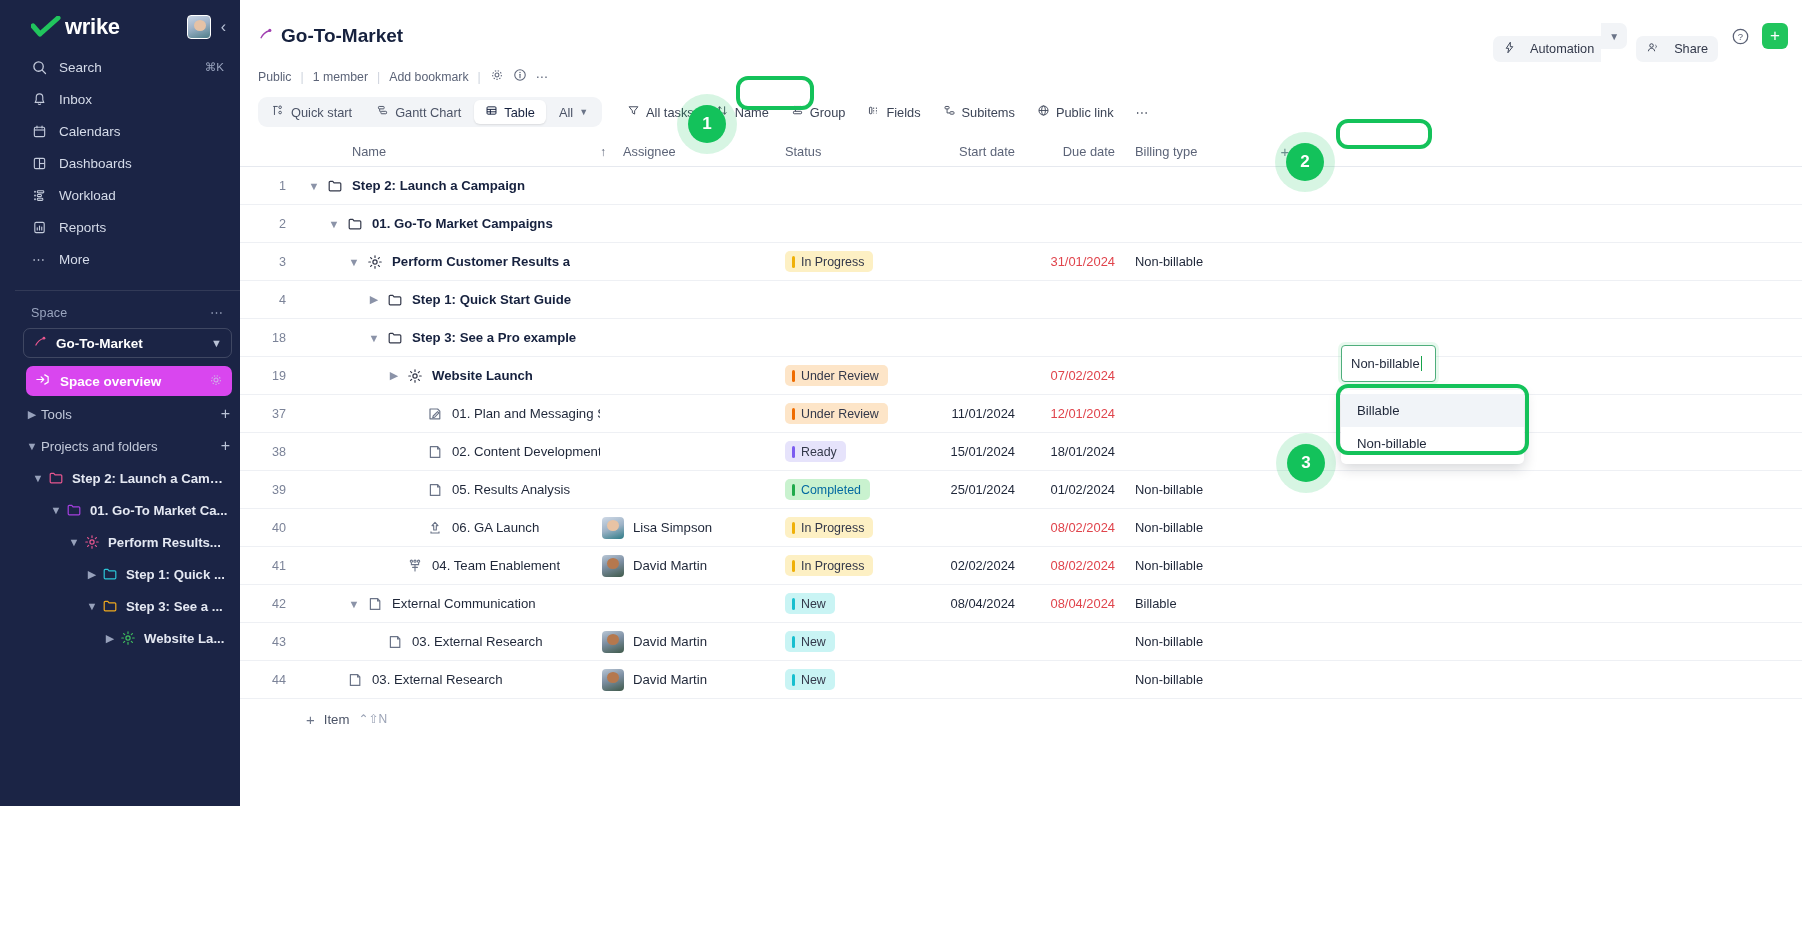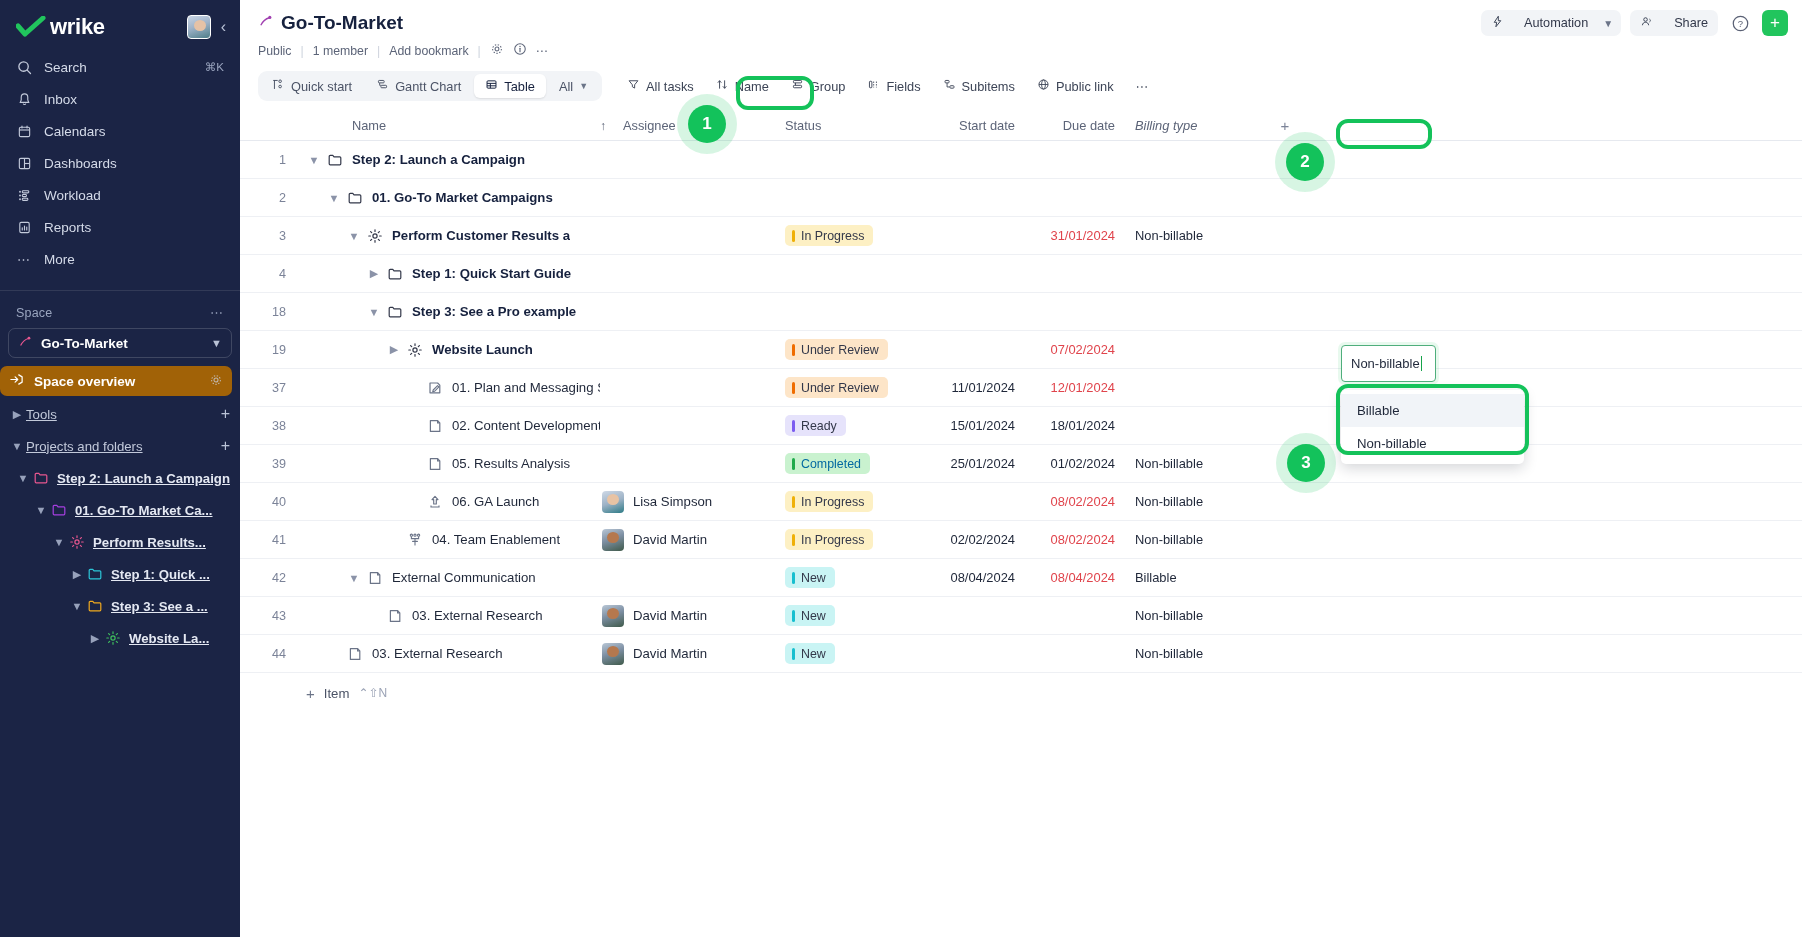--- a/index.html
+++ b/index.html
@@ -6,26 +6,27 @@
   html, body {
     width: 1802px; height: 937px;
     font-family: "Liberation Sans", sans-serif;
     overflow: hidden;
     background: #ffffff;
   }
   .app { display: flex; width: 1802px; height: 937px; position: relative; }
 
   
   .sidebar {
-    width: 240px; height: 937px;
+    width: 240px; height: 806px;
     background: #1b2445;
     color: #dfe3ee;
     display: flex; flex-direction: column;
     flex: 0 0 240px;
     position: relative;
+    padding-left: 15px;
   }
   .sb-top { display: flex; align-items: center; padding: 14px 14px 10px 16px; gap: 8px; }
   .wrike-logo { display: flex; align-items: center; gap: 4px; }
   .wrike-check { width: 30px; height: 22px; }
   .wrike-word { color: #fff; font-size: 22px; font-weight: 700; letter-spacing: -.3px; }
   .sb-avatar {
     width: 24px; height: 24px; border-radius: 4px; margin-left: auto;
     background: linear-gradient(160deg,#c8d4e4 0%,#9fb3c9 45%,#4e7d88 100%);
     border: 1px solid #fff; position: relative; overflow: hidden;
   }
@@ -54,33 +55,33 @@
   .sb-section-head .dots { margin-left:auto; color:#9aa5bf; letter-spacing:1px; font-size:13px; cursor:pointer;}
 
   .space-select {
     margin: 2px 8px 4px 8px; height: 30px; border:1px solid rgba(255,255,255,.16);
     border-radius: 7px; display:flex; align-items:center; gap:9px; padding:0 9px;
     font-size: 13.5px; font-weight:700; color:#fff; cursor:pointer;
   }
   .space-select .chev { margin-left:auto; color:#b9c2d6; font-size:11px;}
 
   .space-overview {
-    margin: 4px 8px 2px 0; height: 30px; border-radius: 7px;
-    background: #a16207; display:flex; align-items:center; gap:10px; padding:0 9px;
+    margin: 4px 8px 2px 11px; height: 30px; border-radius: 7px;
+    background: #d946ef; display:flex; align-items:center; gap:10px; padding:0 9px;
     font-size:13.5px; font-weight:700; color:#fff; cursor:pointer;
   }
   .space-overview .gear { margin-left:auto; opacity:.75; }
 
   .tree-row {
     display:flex; align-items:center; height: 32px; padding-right:10px;
     font-size:13.2px; color:#e4e8f2; cursor:pointer; white-space:nowrap;
   }
   .tw { width:18px; display:flex; align-items:center; justify-content:center; color:#97a1bb; font-size:11px; flex:0 0 18px;}
   .tree-row .ficon { width:17px; height:17px; margin-right:8px; flex:0 0 17px; display:flex; align-items:center;justify-content:center;}
-  .tree-row .lbl { overflow:hidden; text-overflow:ellipsis;text-decoration:underline; }
+  .tree-row .lbl { overflow:hidden; text-overflow:ellipsis; }
   .tree-row .plus { margin-left:auto; color:#b9c2d6; font-size:16px; font-weight:300;}
   .tree-muted { color:#c2c9da; font-weight:400; }
   .tree-bold { font-weight:700; }
 
   .invite-wrap { margin-top:auto; padding: 12px 16px 16px 16px; }
   .invite-btn {
     height: 28px; border:1px solid rgba(255,255,255,.22); border-radius:6px;
     display:flex; align-items:center; justify-content:center; gap:7px;
     font-size:13px; color:#fff; cursor:pointer;
   }
@@ -88,21 +89,21 @@
   
   .main { flex: 1 1 auto; height: 937px; background:#fff; display:flex; flex-direction:column; min-width:0; position:relative;}
 
   .topbar { padding: 10px 14px 0 18px; position:relative; }
   .title-row { display:flex; align-items:center; gap:8px; }
   .proj-icon { color:#a03fb0; font-size:14px; }
   .proj-title { font-size:19px; font-weight:700; color:#16213e; }
   .topright { margin-left:auto; display:flex; align-items:center; gap:9px; }
   .pill {
     height:26px; background:#f2f4f7; border-radius:7px; display:flex; align-items:center;
-    gap:20px; padding:0 10px; font-size:12.7px; color:#32384a; cursor:pointer;
+    gap:14px; padding:0 10px; font-size:12.7px; color:#32384a; cursor:pointer;margin-top:26px;
   }
   .pill-split { display:flex; align-items:center; }
   .pill-split .a { border-radius:7px 0 0 7px; padding-right:7px; }
   .pill-split .b { border-radius:0 7px 7px 0; background:#f2f4f7; height:26px; display:flex; align-items:center; padding:0 8px; cursor:pointer; color:#6b7488; font-size:10px;}
   .iconbtn { width:26px; height:26px; border-radius:50%; display:flex; align-items:center; justify-content:center; color:#596074; cursor:pointer; }
   .addbtn { width:26px; height:26px; border-radius:6px; background:#21c55d; color:#fff; display:flex; align-items:center; justify-content:center; font-size:17px; cursor:pointer;}
 
   .meta-row { display:flex; align-items:center; gap:9px; margin-top:6px; font-size:12.3px; color:#5c6478; }
   .meta-row .sep { color:#cfd4de; }
   .meta-row .mi { cursor:pointer; }
@@ -123,21 +124,21 @@
   .c-name  { width:300px; flex:0 0 300px; display:flex; align-items:center; padding-left:6px; overflow:hidden;}
   .c-assign{ width:185px; flex:0 0 185px; display:flex; align-items:center; gap:9px; padding-left:2px;}
   .c-status{ width:115px; flex:0 0 115px; }
   .c-start { width:115px; flex:0 0 115px; text-align:right; font-size:12.9px;}
   .c-due   { width:100px; flex:0 0 100px; text-align:right; font-size:12.9px;}
   .c-bill  { width:150px; flex:0 0 150px; padding-left:20px; font-size:12.9px;}
   .c-plus  { width:40px; flex:0 0 40px; display:flex; align-items:center; justify-content:center; color:#7b8398; font-size:15px;}
 
   .thead .c-name { padding-left:52px; }
   .thead .c-assign { padding-left:0; }
-  .thead .c-bill { padding-left:20px;font-style:italic; }
+  .thead .c-bill { padding-left:20px; }
   .sort-arrow { margin-right:8px; color:#5c6478; font-size:12px;}
 
   .tw2 { width:16px; flex:0 0 16px; display:flex; align-items:center; justify-content:center; color:#8b93a8; font-size:11px; cursor:pointer;}
   .row-icon { width:18px; flex:0 0 18px; margin:0 8px 0 4px; display:flex; align-items:center; justify-content:center;}
   .row-label { overflow:hidden; white-space:nowrap; text-overflow:clip; }
   .bold { font-weight:700; color:#16213e; }
 
   .badge { display:inline-flex; align-items:center; gap:6px; height:21px; padding:0 9px 0 7px; border-radius:5px; font-size:12.4px; }
   .badge .bar { width:3px; height:12px; border-radius:2px; }
 

